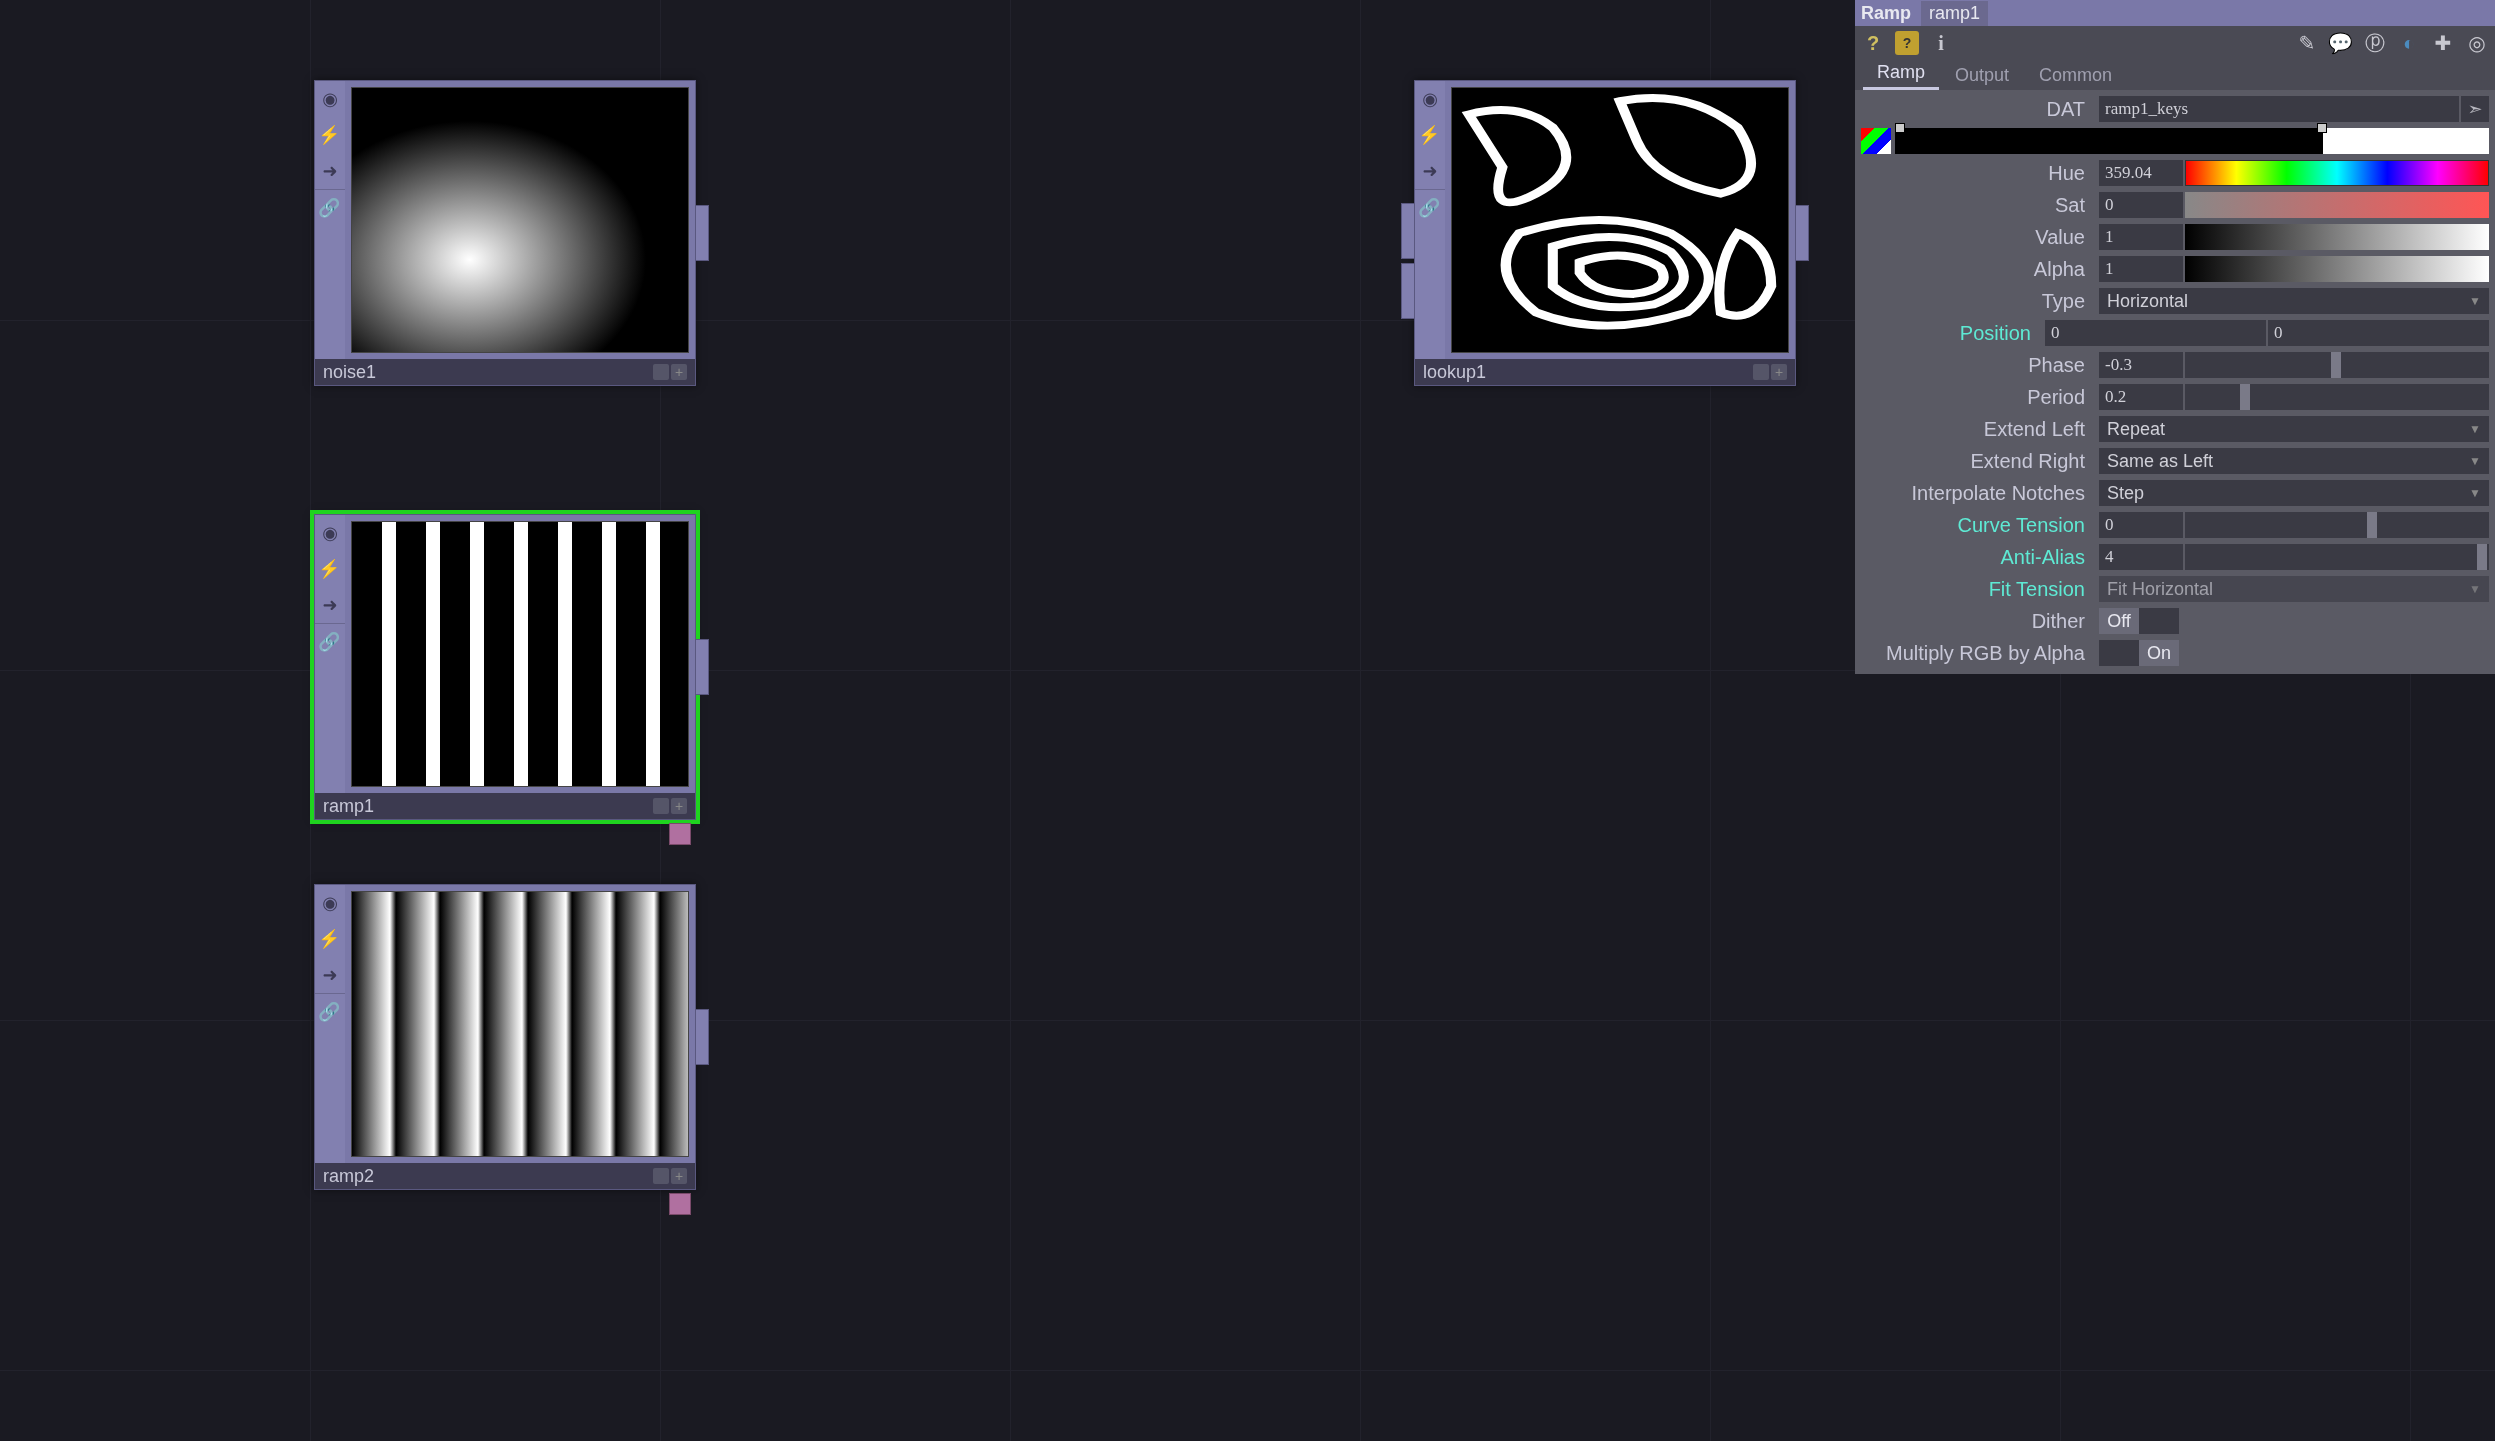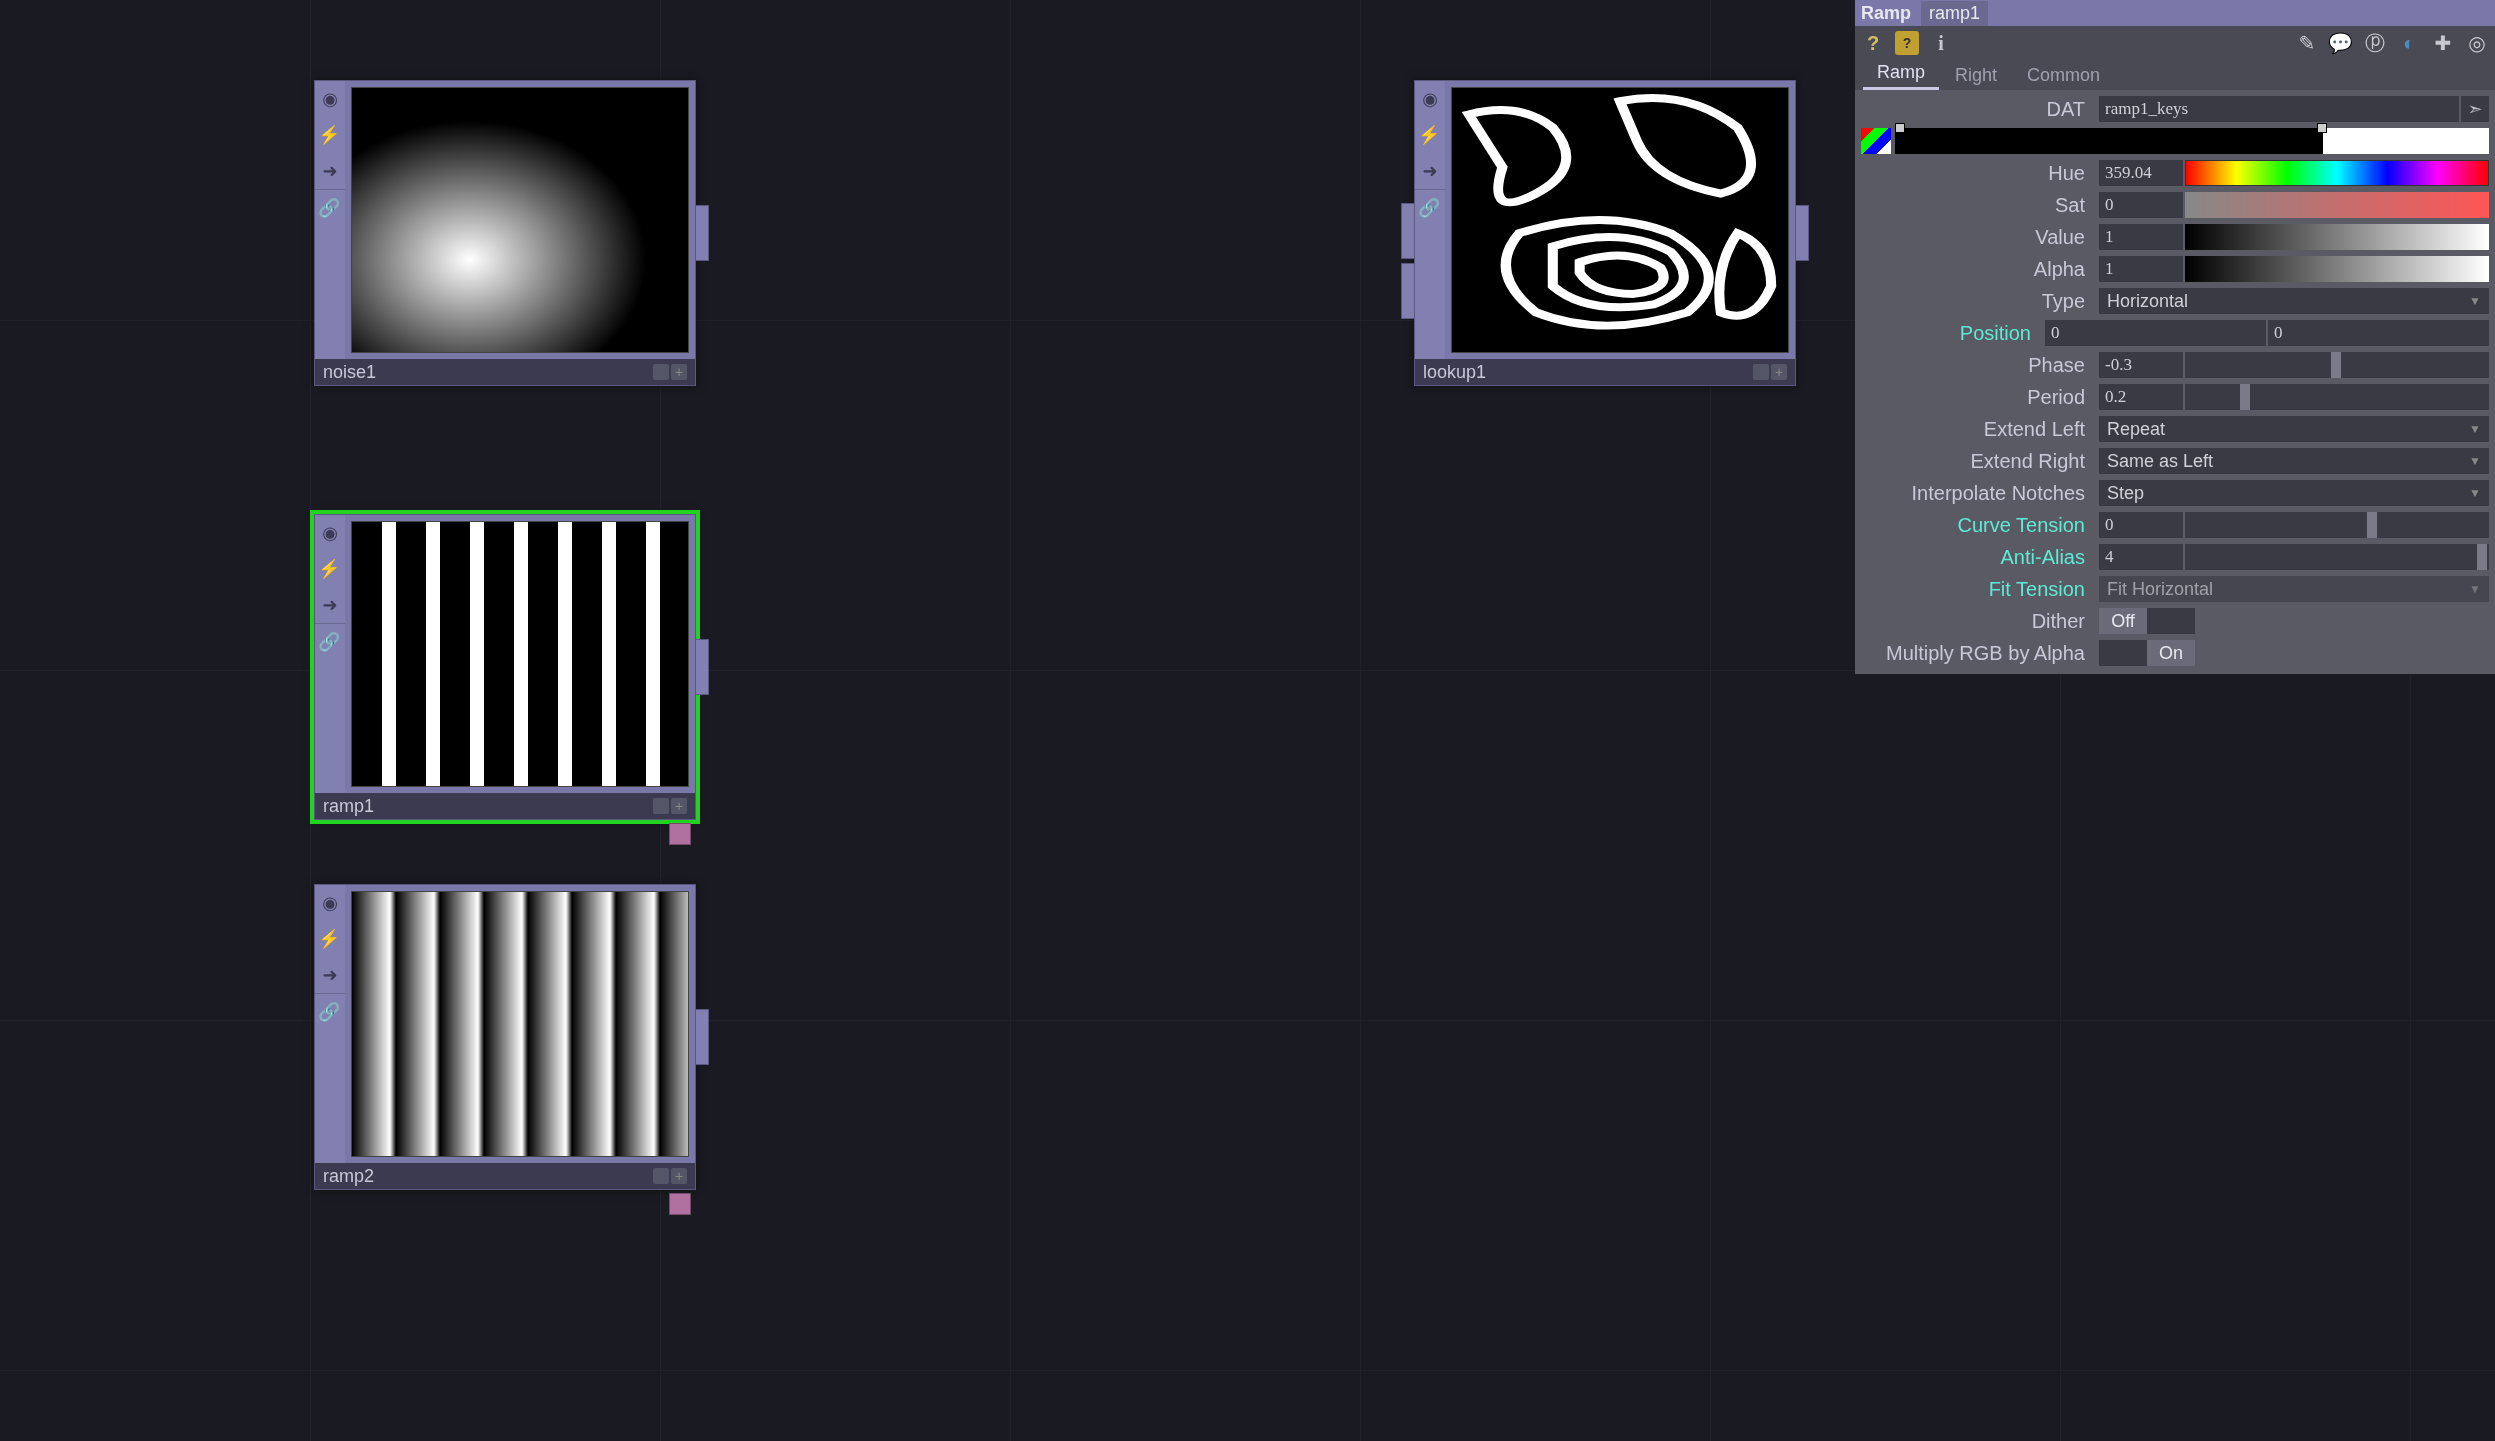--- a/index.html
+++ b/index.html
@@ -114,21 +114,21 @@
 }
 .pinput.short { width:84px; }
 .pslider { flex:1; background:#3a3a44; position:relative; height:100%; }
 .pslider .handle { position:absolute; top:0; bottom:0; width:10px; background:#7a7a88; }
 .pselect {
   flex:1; background:#3a3a44; color:#d0d0d8; display:flex;
   align-items:center; justify-content:space-between; padding:0 8px; height:100%;
 }
 .pselect .chev { font-size:12px; color:#888; }
 .ptoggle { display:flex; height:100%; }
-.ptoggle .opt { width:48px; background:#3a3a44; display:flex; align-items:center; justify-content:center; color:#999;text-align:center; }
+.ptoggle .opt { width:40px; background:#3a3a44; display:flex; align-items:center; justify-content:center; color:#999;text-align:center; }
 .ptoggle .opt.on { background:#6a6a78; color:#e8e8f0; }
 .grad-row { display:flex; align-items:center; height:30px; gap:4px; margin-bottom:2px; }
 .grad-swatch {
   width:30px; height:26px;
   background:linear-gradient(135deg,red 0%,red 25%,#0f0 25%,#0f0 50%,#00f 50%,#00f 75%,#fff 75%);
 }
 .grad-bar {
   flex:1; height:26px; position:relative;
   background:linear-gradient(90deg,#000 0%,#000 72%,#fff 72%,#fff 100%);
 }
@@ -277,21 +277,21 @@
       <span class="tb-icon">✎</span>
       <span class="tb-icon">💬</span>
       <span class="tb-icon">ⓟ</span>
       <span class="tb-icon" style="color:#4b8bbe;">◐</span>
       <span class="tb-icon">✚</span>
       <span class="tb-icon">◎</span>
     </div>
   </div>
   <div class="tabs">
     <div class="tab active">Ramp</div>
-    <div class="tab">Right</div>
+    <div class="tab">Output</div>
     <div class="tab">Common</div>
   </div>
   <div class="param-body">
 
     <div class="prow">
       <div class="plabel">DAT</div>
       <div class="pval">
         <input class="pinput wide" value="ramp1_keys" style="">
         <div class="eyedrop">➣</div>
       </div>

